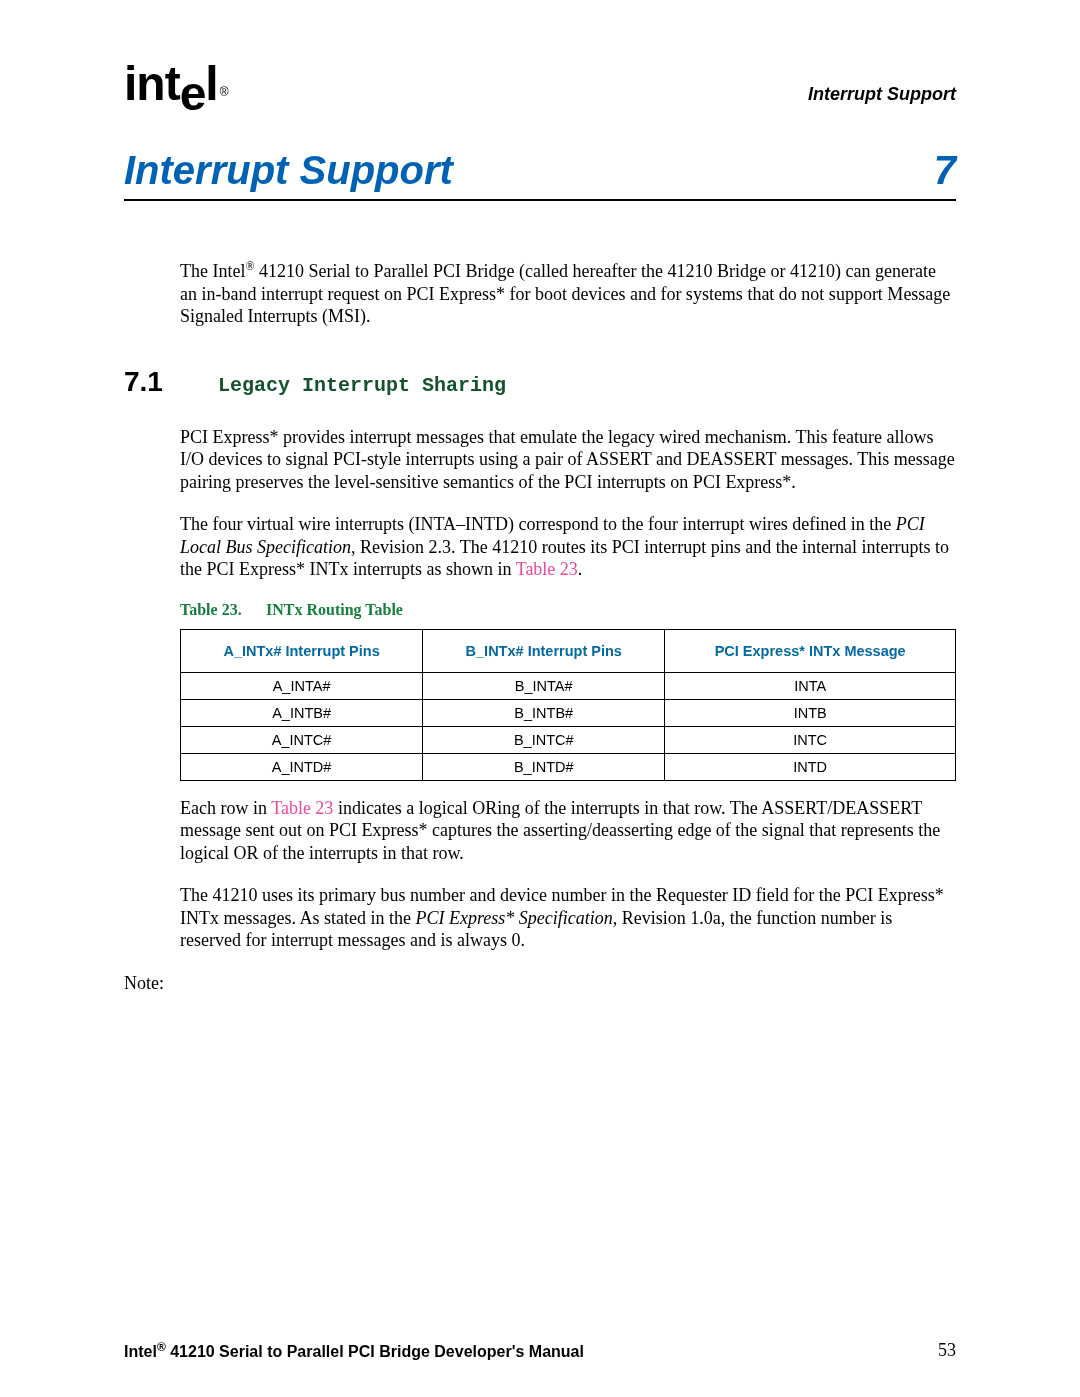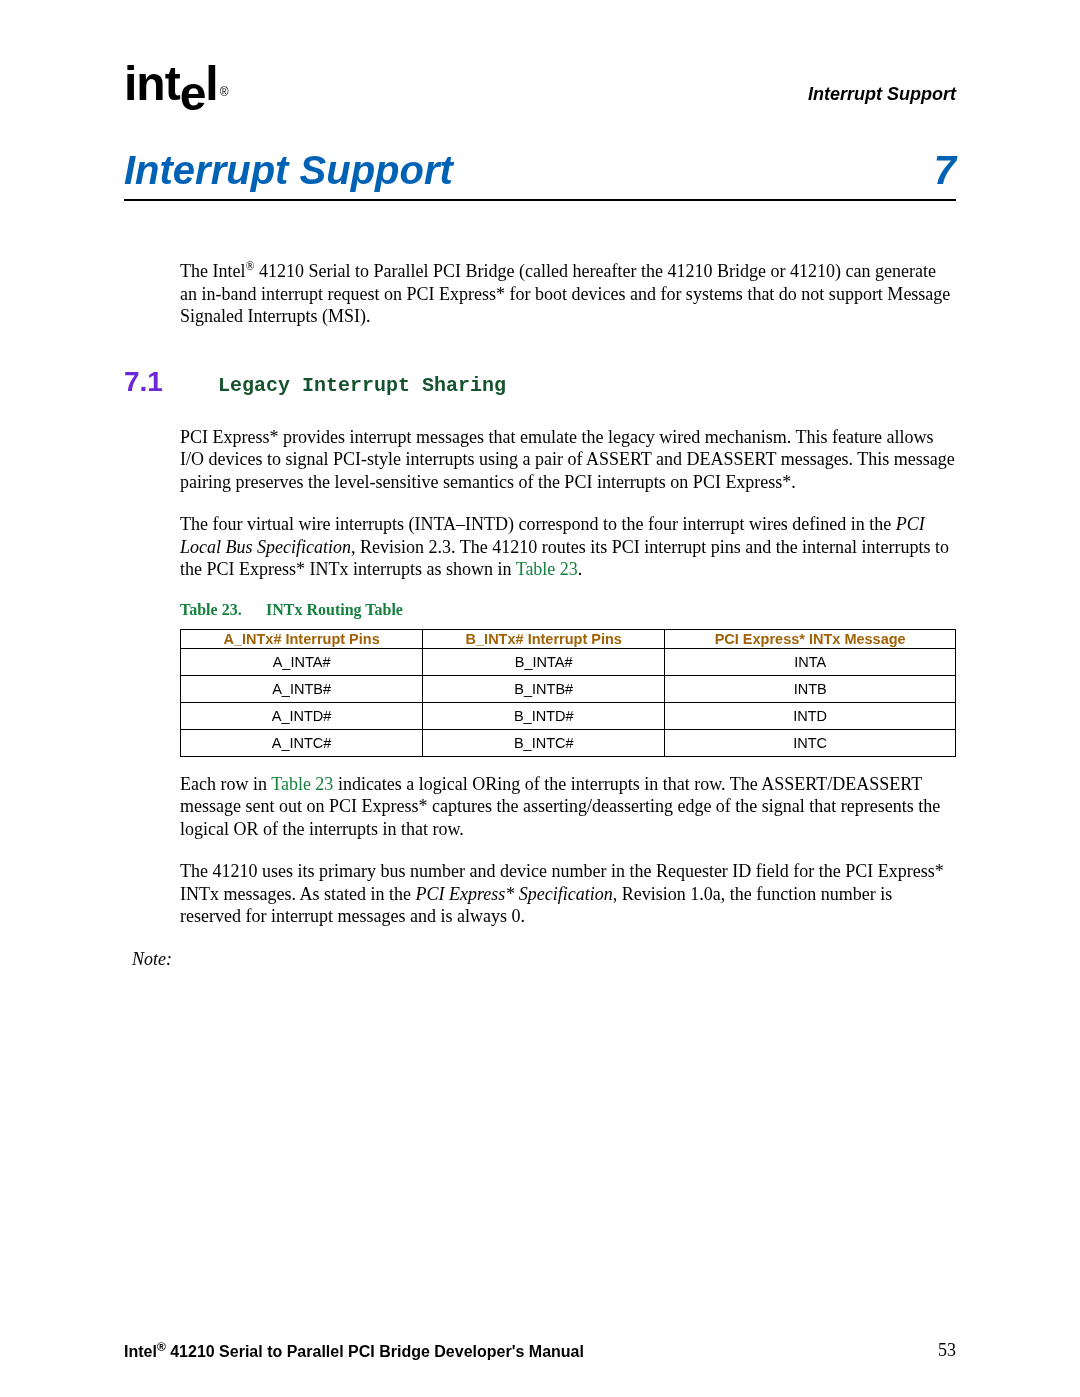--- a/index.html
+++ b/index.html
@@ -83,72 +83,71 @@
   }
   .section-row {
     display: flex;
     align-items: baseline;
     margin-top: 38px;
     margin-bottom: 28px;
   }
   .section-num {
     font-family: Arial, Helvetica, sans-serif;
     font-weight: 700;
-    color: #6d28d9;
+    color: #000000;
     font-size: 28px;
     width: 94px;
   }
   .section-title {
     font-family: Liberation Mono, monospace;
     font-weight: 700;
     color: #14532d;
     font-size: 20px;
   }
   .italic-ref { font-style: italic; }
-  .link-ref { color: #15803d; }
+  .link-ref { color: #ec4899; }
   .table-caption {
     font-family: Liberation Serif, serif;
     font-weight: 700;
     color: #15803d;
     font-size: 16px;
     margin-top: 6px;
     margin-bottom: 10px;
   }
   .table-caption .cap-label { display: inline-block; width: 82px; }
   table.routing {
     border-collapse: collapse;
     width: 100%;
     font-family: Arial, Helvetica, sans-serif;
     font-size: 14.5px;
     margin-bottom: 16px;
   }
   table.routing th {
     border: 1.2px solid #000;
-    padding: 1px 8px;
-    font-weight: 700;
-    color: #a16207;
+    padding: 13px 8px;
+    font-weight: 700;
+    color: #0369a1;
     text-align: center;
   }
   table.routing td {
     border: 1.2px solid #000;
     padding: 5px 0;
     text-align: center;
     color: #000;
   }
   .note-row {
     display: flex;
     margin-top: 20px;
     font-size: 18px;
     line-height: 1.25;
   }
   .note-label {
-    font-style: italic;
     width: 56px;
     flex-shrink: 0;
-    text-align: center;
+    text-align: left;
     margin-right: 20px;
   }
   .note-body { flex: 1; margin-left: 30px; }
   .footer {
     position: absolute;
     bottom: 36px;
     left: 124px;
     right: 124px;
     display: flex;
     justify-content: space-between;
@@ -211,29 +210,29 @@
           <td>A_INTA#</td>
           <td>B_INTA#</td>
           <td>INTA</td>
         </tr>
         <tr>
           <td>A_INTB#</td>
           <td>B_INTB#</td>
           <td>INTB</td>
         </tr>
         <tr>
+          <td>A_INTC#</td>
+          <td>B_INTC#</td>
+          <td>INTC</td>
+        </tr>
+        <tr>
           <td>A_INTD#</td>
           <td>B_INTD#</td>
           <td>INTD</td>
         </tr>
-        <tr>
-          <td>A_INTC#</td>
-          <td>B_INTC#</td>
-          <td>INTC</td>
-        </tr>
       </tbody>
     </table>
 
     <p class="body">
       <span>Each row in </span><span class="link-ref">Table 23</span><span> indicates a logical ORing of the interrupts in that row. The ASSERT/DEASSERT message sent out on PCI Express* captures the asserting/deasserting edge of the signal that represents the logical OR of the interrupts in that row.</span>
     </p>
 
     <p class="body">
       <span>The 41210 uses its primary bus number and device number in the Requester ID field for the PCI Express* INTx messages. As stated in the </span><span class="italic-ref">PCI Express* Specification</span><span>, Revision 1.0a, the function number is reserved for interrupt messages and is always 0.</span>
     </p>

